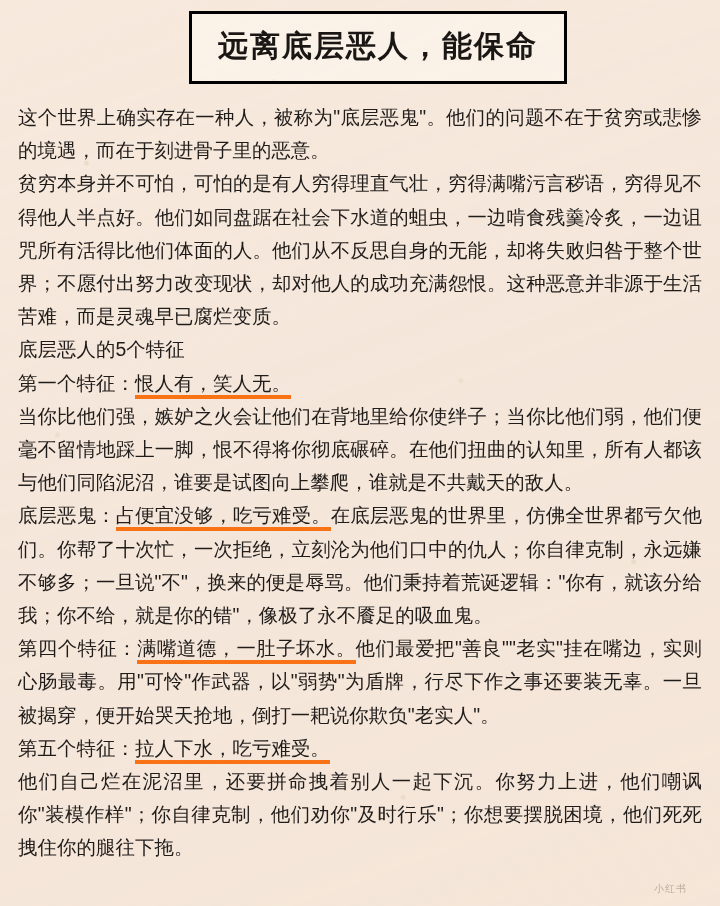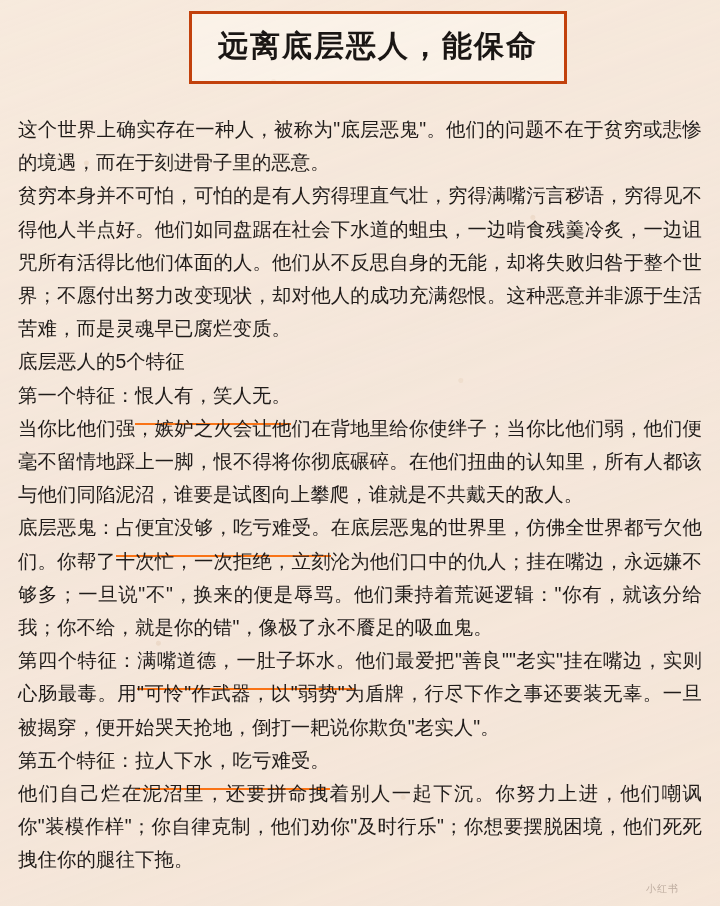--- a/index.html
+++ b/index.html
@@ -37,50 +37,50 @@
     z-index: 2;
     padding: 0 18px;
     box-sizing: border-box;
   }
   .title-wrap {
     display: flex;
     justify-content: center;
     padding-top: 11px;
   }
   .title-box {
-    border: 3px solid #c2410c;
+    border: 3px solid #000000;
     background: rgba(255,252,246,0.45);
     padding: 12px 26px 14px 26px;
-    margin: 0 0 16px 36px;
+    margin: 0 0 4px 36px;
   }
   .title-text {
     font-size: 30px;
     font-weight: bold;
     letter-spacing: 2px;
     color: #1a1614;
     white-space: nowrap;
   }
   .body {
     margin-top: 13px;
     font-size: 19.4px;
     line-height: 33.2px;
     text-align: justify;
     letter-spacing: 0.1px;
   }
   .para {
     margin: 0;
     text-indent: 0;
   }
   .u-red {
-    border-bottom: 2px solid #f97316;
-    padding-bottom: 17px;
+    border-bottom: 4px solid #f97316;
+    padding-bottom: 1px;
   }
   .watermark {
     position: absolute;
-    right: 41px;
+    right: 33px;
     bottom: 10px;
     font-size: 10px;
     color: rgba(120,100,88,0.45);
     letter-spacing: 1px;
     z-index: 3;
   }
 </style>
 </head>
 <body>
 
@@ -99,21 +99,21 @@
     <p class="para">这个世界上确实存在一种人，被称为"底层恶鬼"。他们的问题不在于贫穷或悲惨的境遇，而在于刻进骨子里的恶意。</p>
 
     <p class="para">贫穷本身并不可怕，可怕的是有人穷得理直气壮，穷得满嘴污言秽语，穷得见不得他人半点好。他们如同盘踞在社会下水道的蛆虫，一边啃食残羹冷炙，一边诅咒所有活得比他们体面的人。他们从不反思自身的无能，却将失败归咎于整个世界；不愿付出努力改变现状，却对他人的成功充满怨恨。这种恶意并非源于生活苦难，而是灵魂早已腐烂变质。</p>
 
     <p class="para">底层恶人的5个特征</p>
 
     <p class="para"><span>第一个特征：</span><span class="u-red">恨人有，笑人无。</span></p>
     <p class="para">当你比他们强，嫉妒之火会让他们在背地里给你使绊子；当你比他们弱，他们便毫不留情地踩上一脚，恨不得将你彻底碾碎。在他们扭曲的认知里，所有人都该与他们同陷泥沼，谁要是试图向上攀爬，谁就是不共戴天的敌人。</p>
 
 
-    <p class="para"><span>底层恶鬼：</span><span class="u-red">占便宜没够，</span><span class="u-red">吃亏难受。</span><span>在底层恶鬼的世界里，仿佛全世界都亏欠他们。你帮了十次忙，一次拒绝，立刻沦为他们口中的仇人；挂在嘴边，永远嫌不够多；一旦说"不"，换来的便是辱骂。他们秉持着荒诞逻辑："你有，就该分给我；你不给，就是你的错"，像极了永不餍足的吸血鬼。</span></p>
+    <p class="para"><span>底层恶鬼：</span><span class="u-red">占便宜没够，</span><span class="u-red">吃亏难受。</span><span>在底层恶鬼的世界里，仿佛全世界都亏欠他们。你帮了十次忙，一次拒绝，立刻沦为他们口中的仇人；你自律克制，永远嫌不够多；一旦说"不"，换来的便是辱骂。他们秉持着荒诞逻辑："你有，就该分给我；你不给，就是你的错"，像极了永不餍足的吸血鬼。</span></p>
 
     <p class="para"><span>第四个特征：</span><span class="u-red">满嘴道德，一肚子坏水。</span><span>他们最爱把"善良""老实"挂在嘴边，实则心肠最毒。用"可怜"作武器，以"弱势"为盾牌，行尽下作之事还要装无辜。一旦被揭穿，便开始哭天抢地，倒打一耙说你欺负"老实人"。</span></p>
 
     <p class="para"><span>第五个特征：</span><span class="u-red">拉人下水，吃亏难受。</span></p>
     <p class="para">他们自己烂在泥沼里，还要拼命拽着别人一起下沉。你努力上进，他们嘲讽你"装模作样"；你自律克制，他们劝你"及时行乐"；你想要摆脱困境，他们死死拽住你的腿往下拖。</p>
 
   </div>
 </div>
 
 <div class="watermark">小红书</div>

